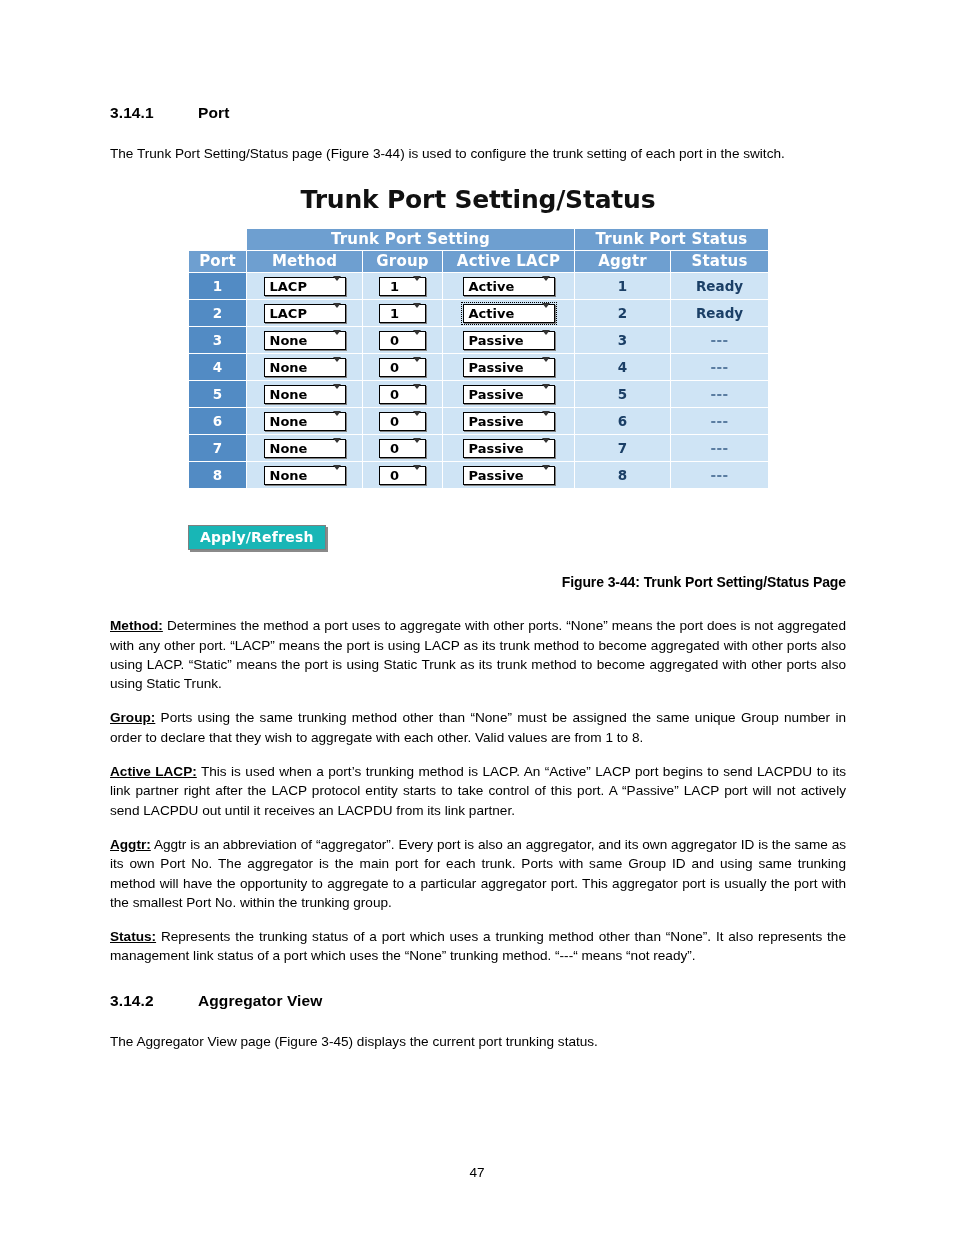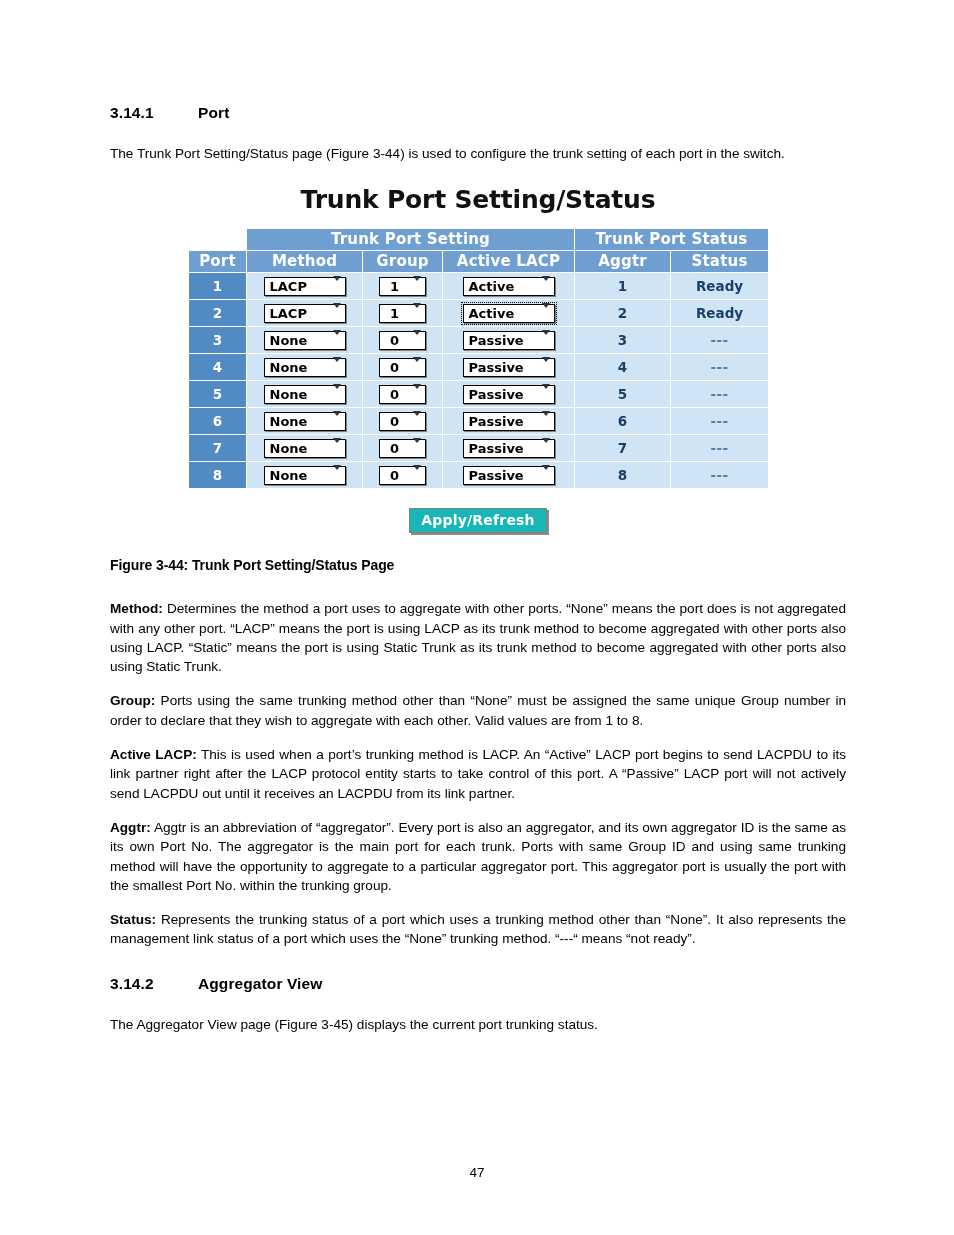--- a/index.html
+++ b/index.html
@@ -51,21 +51,21 @@
   
   p.body {
     font-size: 13.6px;
     line-height: 19.3px;
     margin: 0;
     text-align: justify;
     -webkit-hyphens: none;
     hyphens: none;
   }
   p.body.nojust { text-align: left; }
-  p.body b { font-weight: bold; }
+  p.body b { font-weight: bold; text-decoration: underline; }
 
   .gap-intro { height: 22px; }
   .gap-para  { height: 15px; }
   .gap-head  { height: 26px; }
 
   
   .figure {
     margin-top: 18px;
     width: 736px;
   }
@@ -186,40 +186,39 @@
   }
   .sel.w-method { width: 82px; }
   .sel.w-group  { width: 47px; }
   .sel.w-lacp   { width: 92px; }
 
   .sel.w-group .sel-label { text-align: center; padding: 0 2px 0 3px; }
 
   
   .applywrap {
     width: 580px;
-    text-align: center;
-    padding-top: 19px;
+    padding-top: 36px;
     padding-bottom: 4px;
   }
   .applybtn {
     display: inline-block;
     background: #18b6b6;
     color: #ffffff;
     font-family: "DejaVu Sans", sans-serif;
     font-size: 14px;
     font-weight: bold;
     letter-spacing: 0.2px;
     padding: 3px 11px 4px 11px;
     border: 1px solid #7f7f7f;
     box-shadow: 2px 2px 0 #8a8a8a;
     cursor: pointer;
   }
 
   .fig-caption {
-    text-align: left;
+    text-align: right;
     font-size: 14px;
     font-weight: bold;
     margin-top: 20px;
     letter-spacing: -0.1px;
   }
 
   
   .page-number {
     position: absolute;
     left: 0;

